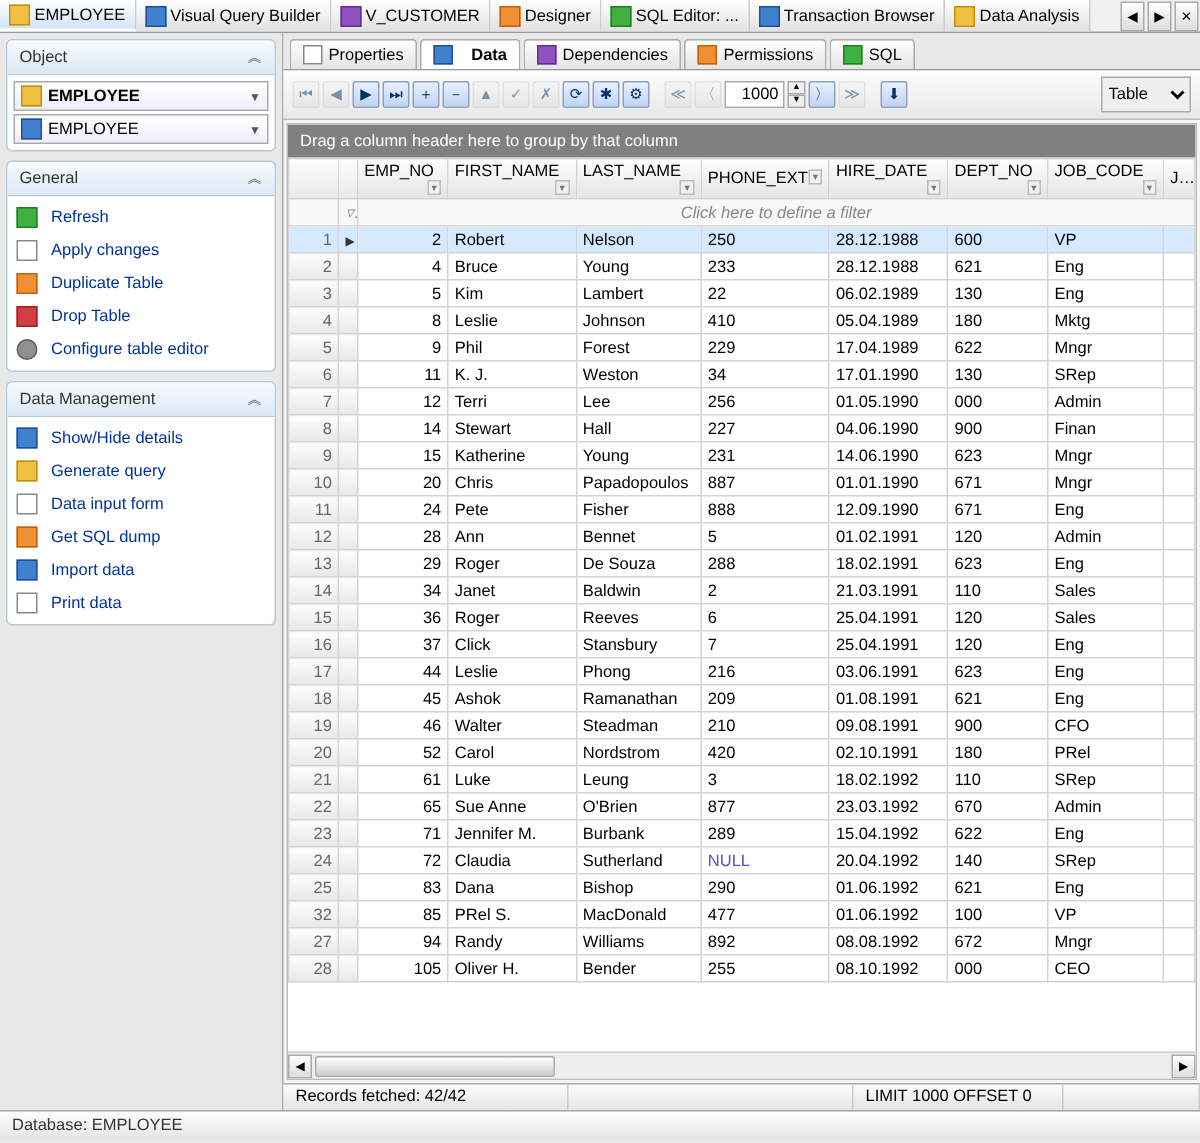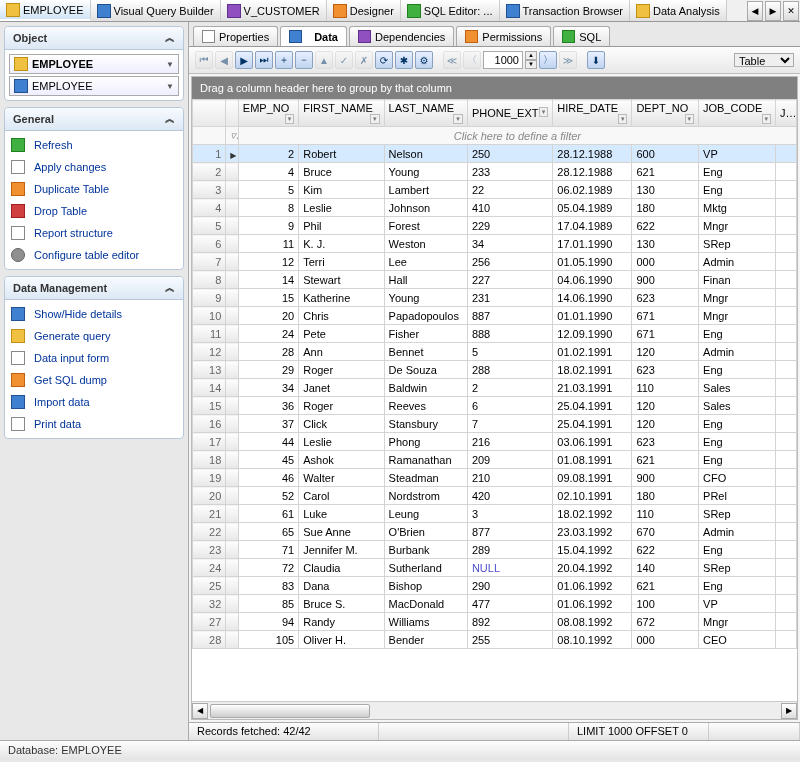--- a/index.html
+++ b/index.html
@@ -8,21 +8,21 @@
 .top-tabs { display: flex; background: #f0f0f0; border-bottom: 1px solid #999; height: 22px; align-items: stretch; }
 .top-tab { display: flex; align-items: center; padding: 2px 6px; border-right: 1px solid #ccc; cursor: pointer; white-space: nowrap; background: linear-gradient(#fff,#e0e0e0); }
 .top-tab.active { background: linear-gradient(#fff,#d0e4f5); border-bottom: 2px solid #fff; }
 .top-tab .ico { width: 14px; height: 14px; margin-right: 3px; display: inline-block; }
 .top-tab-nav { display:flex; margin-left:auto; }
 .tbtn { width:16px; height:20px; border:1px solid #aaa; background:linear-gradient(#fff,#ddd); margin:1px; cursor:pointer; display:flex; align-items:center; justify-content:center; font-size:9px; }
 
 .main { display: flex; height: 718px; }
 .left-pane { width: 188px; padding: 4px; background: #e8e8e8; display:flex; flex-direction:column; gap:6px; }
 .panel { border: 1px solid #b8c8d8; border-radius: 4px; background: #fff; }
-.panel-head { background: linear-gradient(#f8fbff,#dce8f5); padding: 4px 8px; font-weight: bold; color: #333; display:flex; justify-content:space-between; align-items:center; border-bottom:1px solid #b8c8d8; border-radius:4px 4px 0 0; }
+.panel-head { background: linear-gradient(#f8fbff,#dce8f5); padding: 4px 8px; font-weight: normal; color: #333; display:flex; justify-content:space-between; align-items:center; border-bottom:1px solid #b8c8d8; border-radius:4px 4px 0 0; }
 .panel-head .chev { font-size:10px; color:#555; }
 .panel-body { padding: 4px; display:flex; flex-direction:column; gap:2px; }
 .obj-row { display:flex; align-items:center; border:1px solid #aaa; padding:2px 4px; background:linear-gradient(#fff,#eef); }
 .obj-row .ico { width:14px; height:14px; margin-right:4px;}
 .obj-row .dd { margin-left:auto; font-size:8px; color:#555; }
 .link-item { display:flex; align-items:center; padding:3px 2px; color:#003399; cursor:pointer; gap:9px; }
 .link-item .ico { width:14px; height:14px; flex-shrink:0; }
 
 .right-pane { flex:1; display:flex; flex-direction:column; border-left:1px solid #aaa; background:#f5f5f5;justify-content:center; }
 .sub-tabs { display:flex; padding:4px 4px 0 4px; gap:2px; border-bottom:1px solid #999; background:#e8e8e8; }
@@ -31,21 +31,21 @@
 .sub-tab .ico{width:13px;height:13px;}
 
 .toolbar { display:flex; align-items:center; padding:4px 6px; gap:2px; background:linear-gradient(#fdfdfd,#e8e8e8); border-bottom:1px solid #bbb; }
 .tool-btn { width:18px; height:18px; border:1px solid #8ca0c0; background:linear-gradient(#e8f0ff,#c0d4f0); display:flex; align-items:center; justify-content:center; cursor:pointer; font-size:10px; color:#003366; border-radius:2px; }
 .tool-btn.disabled { opacity:0.5; border-color:#ccc; background:linear-gradient(#f5f5f5,#e0e0e0); cursor:default;}
 .tool-sep { width:6px; }
 .tool-input { width:40px; height:18px; border:1px solid #aaa; text-align:right; padding:0 3px; font-size:11px; }
 .tool-spin { display:flex; flex-direction:column; }
 .tool-spin div{width:12px;height:9px;border:1px solid #aaa;background:#eee;font-size:6px;line-height:7px;text-align:center;cursor:pointer;}
 .view-select { margin-left:auto; display:flex; align-items:center; }
-.view-select select { height:14px; border:1px solid #aaa; font-size:11px; width:60px;}
+.view-select select { height:24px; border:1px solid #aaa; font-size:11px; width:60px;}
 
 .grid-wrap { flex:1; display:flex; flex-direction:column; overflow:hidden; border:1px solid #bbb; margin:2px; background:#fff; position:relative;}
 .group-bar { background:#808080; color:#fff; padding:5px 8px; font-size:11px; }
 .grid { overflow:auto; flex:1; }
 table { border-collapse:collapse; width:100%; table-layout:fixed;}
 th, td { border:1px solid #d4d4d4; padding:2px 4px; height:18px; white-space:nowrap; overflow:hidden; text-overflow:ellipsis; }
 th { background:linear-gradient(#fdfdfd,#e4e4e4); font-weight:normal; text-align:left; position:sticky; top:0; }
 th .col-dd { float:right; font-size:7px; color:#777; border:1px solid #bbb; padding:0 2px; background:#f0f0f0; cursor:pointer;}
 .col-rownum { width:32px; text-align:right; background:linear-gradient(#fdfdfd,#e8e8e8); color:#666;}
 .col-ind { width:12px; background:linear-gradient(#fdfdfd,#e8e8e8);}
@@ -154,24 +154,20 @@
             <span class="ico i-doc"></span>
             <span>Apply changes</span>
           </div>
         <div class="link-item">
             <span class="ico i-orange"></span>
             <span>Duplicate Table</span>
           </div>
         <div class="link-item">
             <span class="ico i-red"></span>
             <span>Drop Table</span>
-          </div>
-        <div class="link-item">
-            <span class="ico i-doc"></span>
-            <span>Report structure</span>
           </div>
         <div class="link-item">
             <span class="ico i-gear"></span>
             <span>Configure table editor</span>
           </div>
       </div>
     </div>
 
     <div class="panel">
       <div class="panel-head">
@@ -594,21 +590,21 @@
                 <td>290</td>
                 <td>01.06.1992</td>
                 <td>621</td>
                 <td>Eng</td>
                 <td></td>
               </tr>
               <tr>
                 <td class="col-rownum">32</td>
                 <td class="col-ind"></td>
                 <td class="num">85</td>
-                <td>Bruce S.</td>
+                <td>PRel S.</td>
                 <td>MacDonald</td>
                 <td>477</td>
                 <td>01.06.1992</td>
                 <td>100</td>
                 <td>VP</td>
                 <td></td>
               </tr>
               <tr>
                 <td class="col-rownum">27</td>
                 <td class="col-ind"></td>

